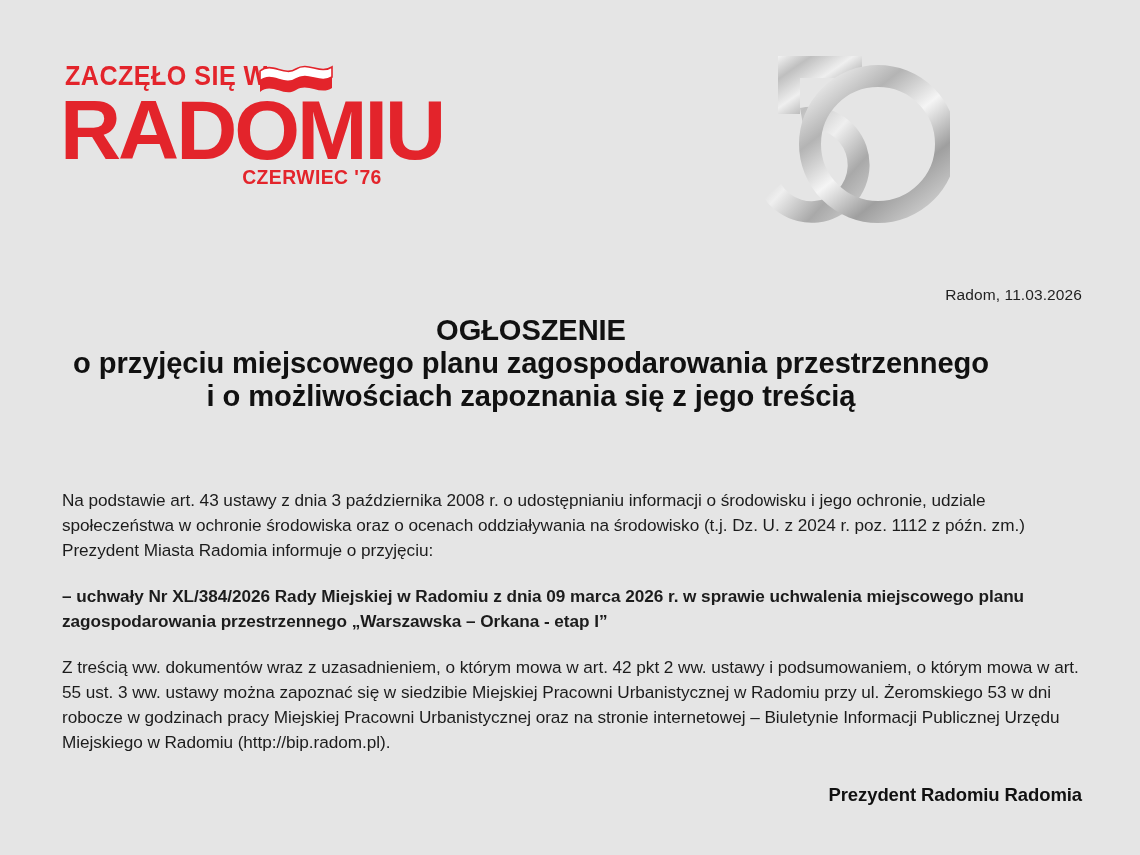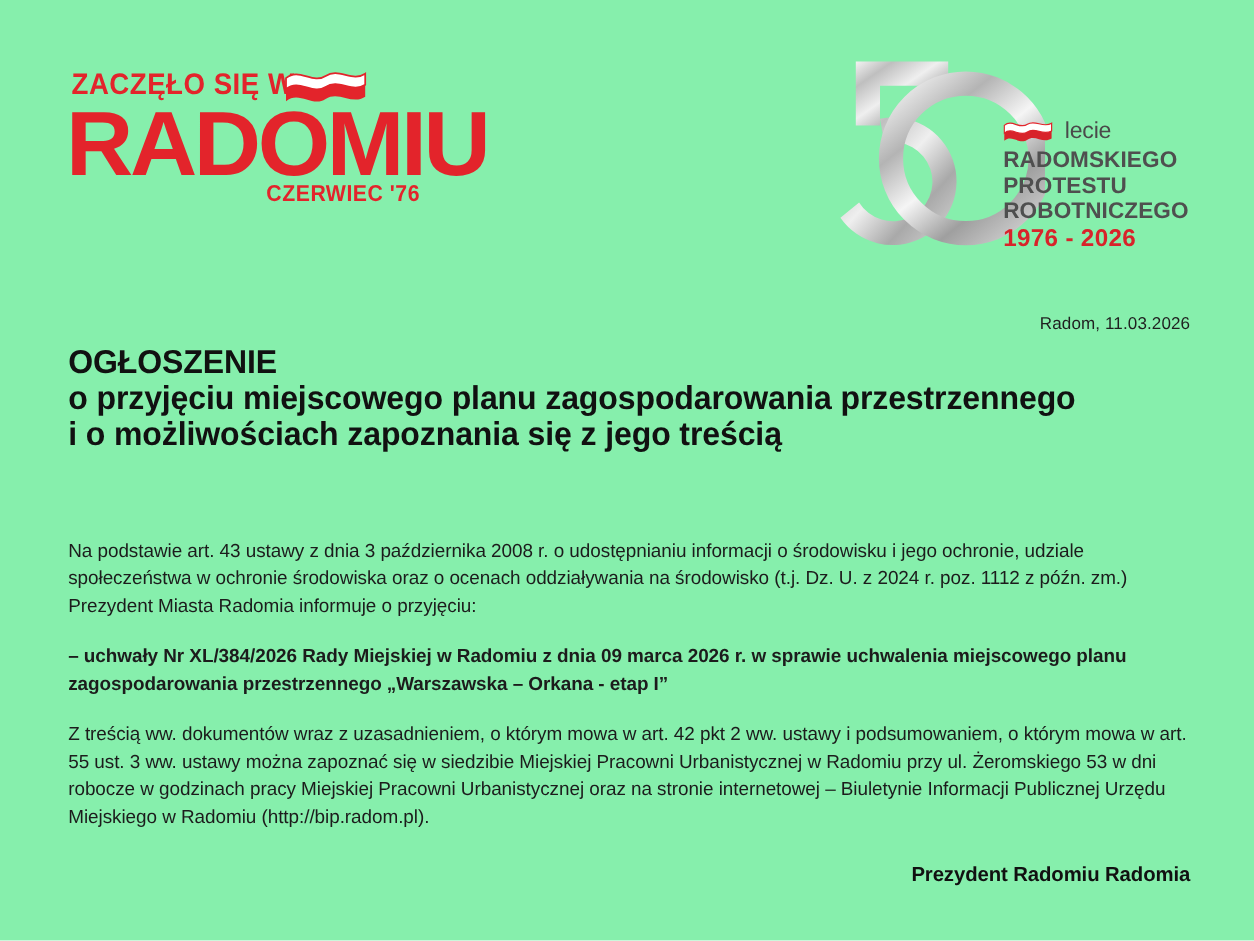--- a/index.html
+++ b/index.html
@@ -13,21 +13,21 @@
     height: 855px;
     position: relative;
     font-family: "Liberation Sans", "DejaVu Sans", sans-serif;
     color: #1a1a1a;
     overflow: hidden;
   }
 
   .page {
     position: absolute;
     inset: 0;
-    background: #86efac;
+    background: #e5e5e5;
   }
 
   
   .logo-left {
     position: absolute;
     left: 60px;
     top: 55px;
     width: 340px;
     height: 150px;
   }
@@ -147,23 +147,24 @@
     position: absolute;
     right: 58px;
     top: 286px;
     font-size: 15.5px;
     color: #1f1f1f;
     letter-spacing: 0.1px;
   }
 
   .doc-title {
     position: absolute;
-    left: 62px;
+    left: 46px;
     top: 313px;
     width: 1000px;
+    text-align: center;
   }
   .doc-title .tline {
     font-family: "Liberation Sans Narrow", "Liberation Sans", sans-serif;
     font-weight: bold;
     font-size: 30px;
     line-height: 33px;
     color: #111111;
     letter-spacing: -0.1px;
     transform: scaleX(0.97);
     transform-origin: left center;
@@ -242,36 +243,20 @@
       <path d="M28 8 L112 8 L112 30 L50 30 L50 66 L28 66 Z" fill="url(#silver5)"></path>
       <path d="M50 60
                A 58 58 0 1 1 14 150
                L 31 136
                A 36 36 0 1 0 54 82
                Z" fill="url(#silver5)"></path>
 
       <circle cx="128" cy="96" r="68" fill="none" stroke="url(#silver0)" stroke-width="22"></circle>
     </svg>
 
-    <div class="lr-textblock">
-
-      <div class="lr-lecie-row">
-        <svg class="lr-smallflag" viewBox="0 0 52 26">
-          <path d="M1 8 C8 2, 15 12, 22 7 C29 2, 36 11, 44 6 L44 13 C36 18, 29 9, 22 14 C15 19, 8 9, 1 15 Z" fill="#ffffff" stroke="#E3242B" stroke-width="1.1"></path>
-          <path d="M1 15 C8 9, 15 19, 22 14 C29 9, 36 18, 44 13 L44 20 C36 25, 29 16, 22 21 C15 26, 8 16, 1 22 Z" fill="#D8232A"></path>
-        </svg>
-        <div class="lr-lecie">lecie</div>
-      </div>
-
-      <div class="lr-name">RADOMSKIEGO</div>
-      <div class="lr-name">PROTESTU</div>
-      <div class="lr-name">ROBOTNICZEGO</div>
-
-      <div class="lr-years">1976 - 2026</div>
-    </div>
   </div>
 
   <div class="doc-date">Radom, 11.03.2026</div>
 
   <div class="doc-title">
     <div class="tline">OGŁOSZENIE</div>
     <div class="tline">o przyjęciu miejscowego planu zagospodarowania przestrzennego</div>
     <div class="tline">i o możliwościach zapoznania się z jego treścią</div>
   </div>
 

